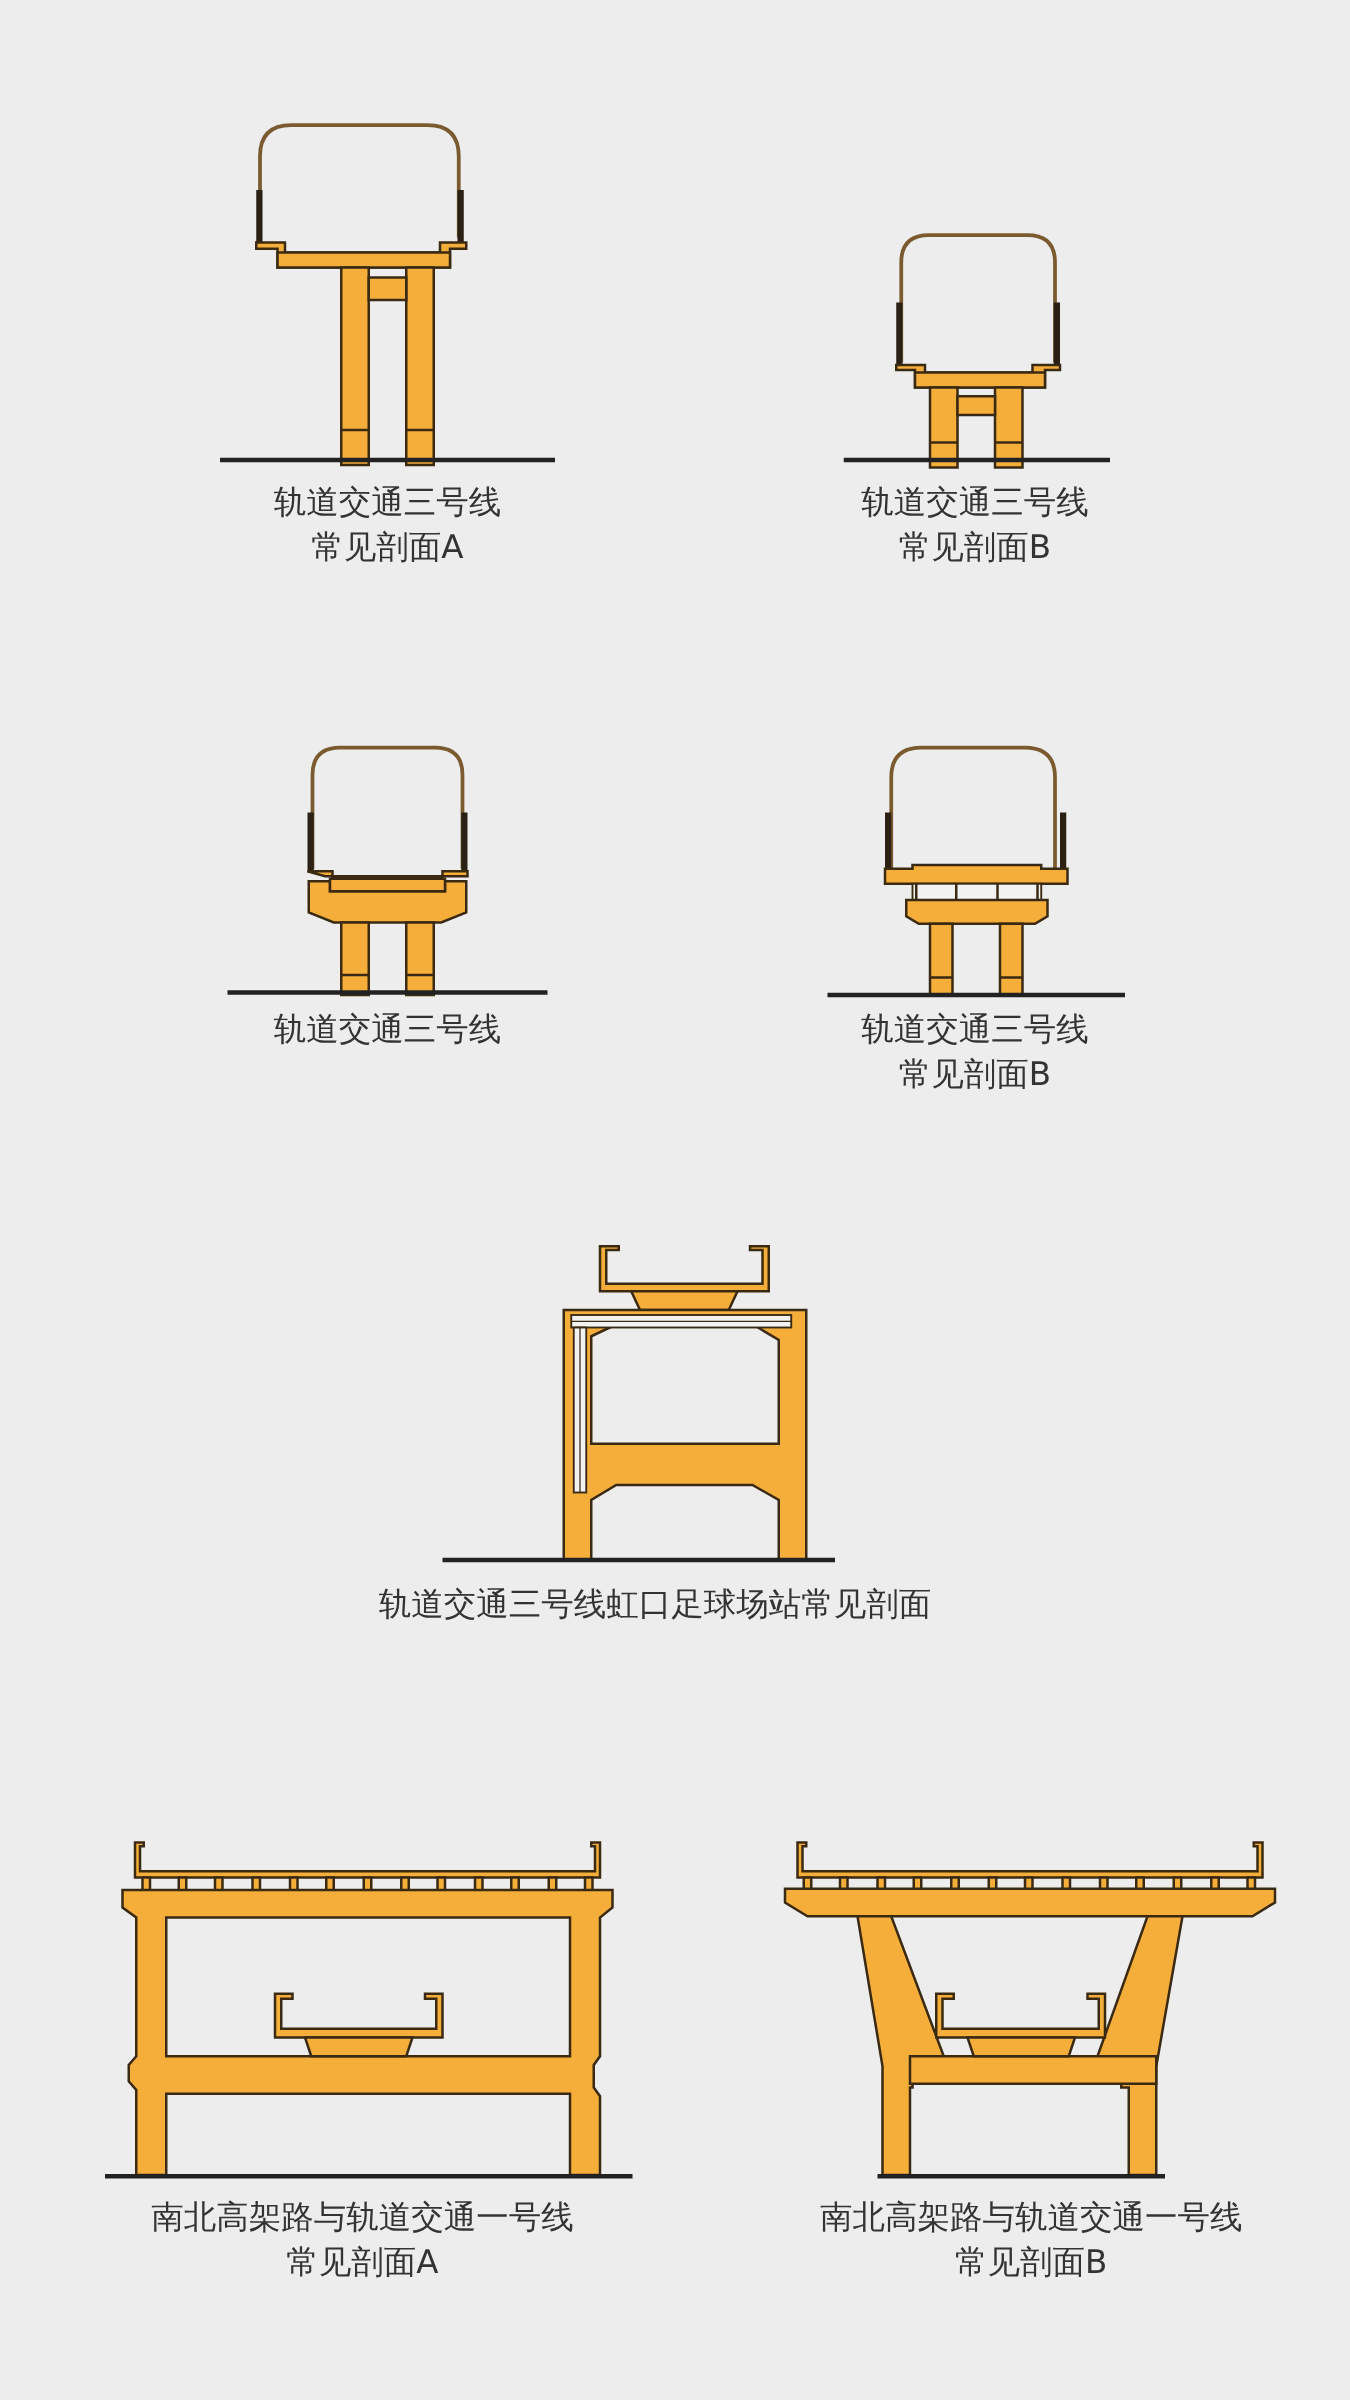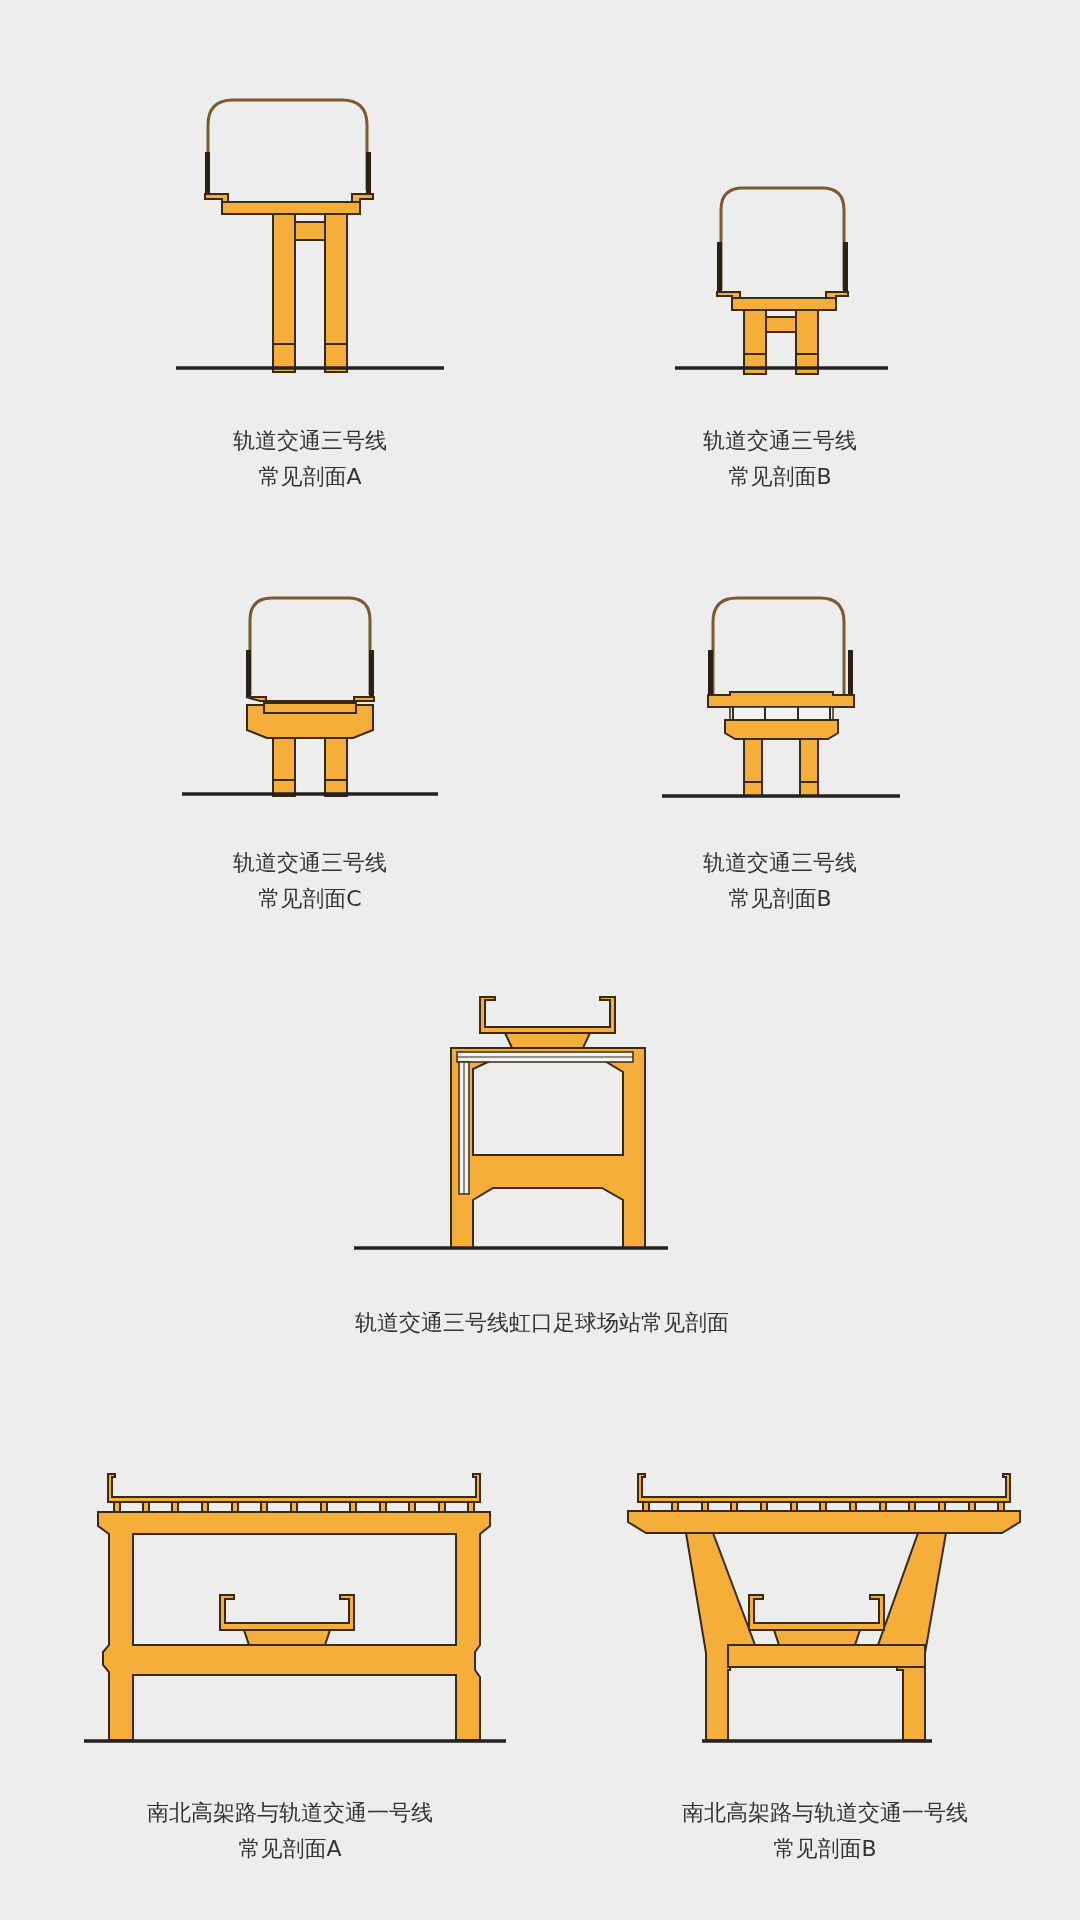--- a/index.html
+++ b/index.html
@@ -9,24 +9,23 @@
       position: relative;
       overflow: hidden;
       font-family: "DejaVu Sans", "Liberation Sans", sans-serif;
     }
     .fig { position: absolute; }
     .fig svg { position: absolute; left: 0; top: 0; overflow: visible; }
     .cap {
       position: absolute;
       text-align: center;
       color: #333333;
-      font-size: 22px;
+      font-size: 26px;
       line-height: 36px;
       white-space: nowrap;
-      margin-top: 39px;
     }
     .cap span { display: block; }
     .c { fill: #f6ae3b; stroke: #3a2a12; stroke-width: 2; stroke-linejoin: miter; }
     .shell { fill: none; stroke: #7a5a2e; stroke-width: 3; }
     .wall { fill: #2a2014; }
     .ground { stroke: #222; stroke-width: 3.5; }
     .line { fill: none; stroke: #3a2a12; stroke-width: 2; }
     .cell { fill: #f2f2f2; stroke: #3a2a12; stroke-width: 1.5; }
   </style>
 </head>
@@ -86,21 +85,20 @@
     <path class="c" d="M94 113 H186 V123 H94 Z"></path>
     <rect class="c" x="103" y="148" width="22" height="58"></rect>
     <rect class="c" x="155" y="148" width="22" height="58"></rect>
     <line class="line" x1="103" y1="190" x2="125" y2="190"></line>
     <line class="line" x1="155" y1="190" x2="177" y2="190"></line>
     <line class="ground" x1="12" y1="204" x2="268" y2="204"></line>
   </svg>
 </div>
 <div class="cap" style="left:160px;top:806px;width:300px;">
   <span>轨道交通三号线</span>
-  <span>常见剖面C</span>
 </div>
 
 <div class="fig" style="left:650px;top:590px;width:260px;height:200px;">
   <svg width="260" height="200" viewBox="0 0 260 200">
     <path class="shell" d="M63 105 V32 Q63 8 87 8 H170 Q194 8 194 32 V105"></path>
     <rect class="wall" x="58" y="60" width="5" height="48"></rect>
     <rect class="wall" x="198" y="60" width="5" height="48"></rect>
     <path class="c" d="M58 105 H80 V102 H183 V105 H204 V117 H58 Z"></path>
     <rect class="cell" x="80" y="117" width="103" height="13"></rect>
     <line class="line" x1="83" y1="117" x2="83" y2="130"></line>
@@ -135,21 +133,21 @@
       <line class="line" x1="107" y1="67" x2="283" y2="67" style="stroke-width:1"></line>
     </g>
 
     <g>
       <rect class="cell" x="109" y="72" width="10" height="132"></rect>
       <line class="line" x1="114" y1="72" x2="114" y2="204" style="stroke-width:1"></line>
     </g>
     <line class="ground" x1="4" y1="258" x2="318" y2="258"></line>
   </svg>
 </div>
-<div class="cap" style="left:252px;top:1266px;width:580px;">
+<div class="cap" style="left:234px;top:1266px;width:580px;">
   <span>轨道交通三号线虹口足球场站常见剖面</span>
 </div>
 
 <div class="fig" style="left:80px;top:1470px;width:430px;height:270px;">
   <svg width="430" height="270" viewBox="0 0 430 270">
 
     <path class="c" d="M28 4 H35 V7 H32 V27 H396 V7 H393 V4 H400 V32 H28 Z"></path>
     <g>
       <rect class="c" x="34" y="32" width="6" height="16"></rect>
       <rect class="c" x="63" y="32" width="6" height="16"></rect>

